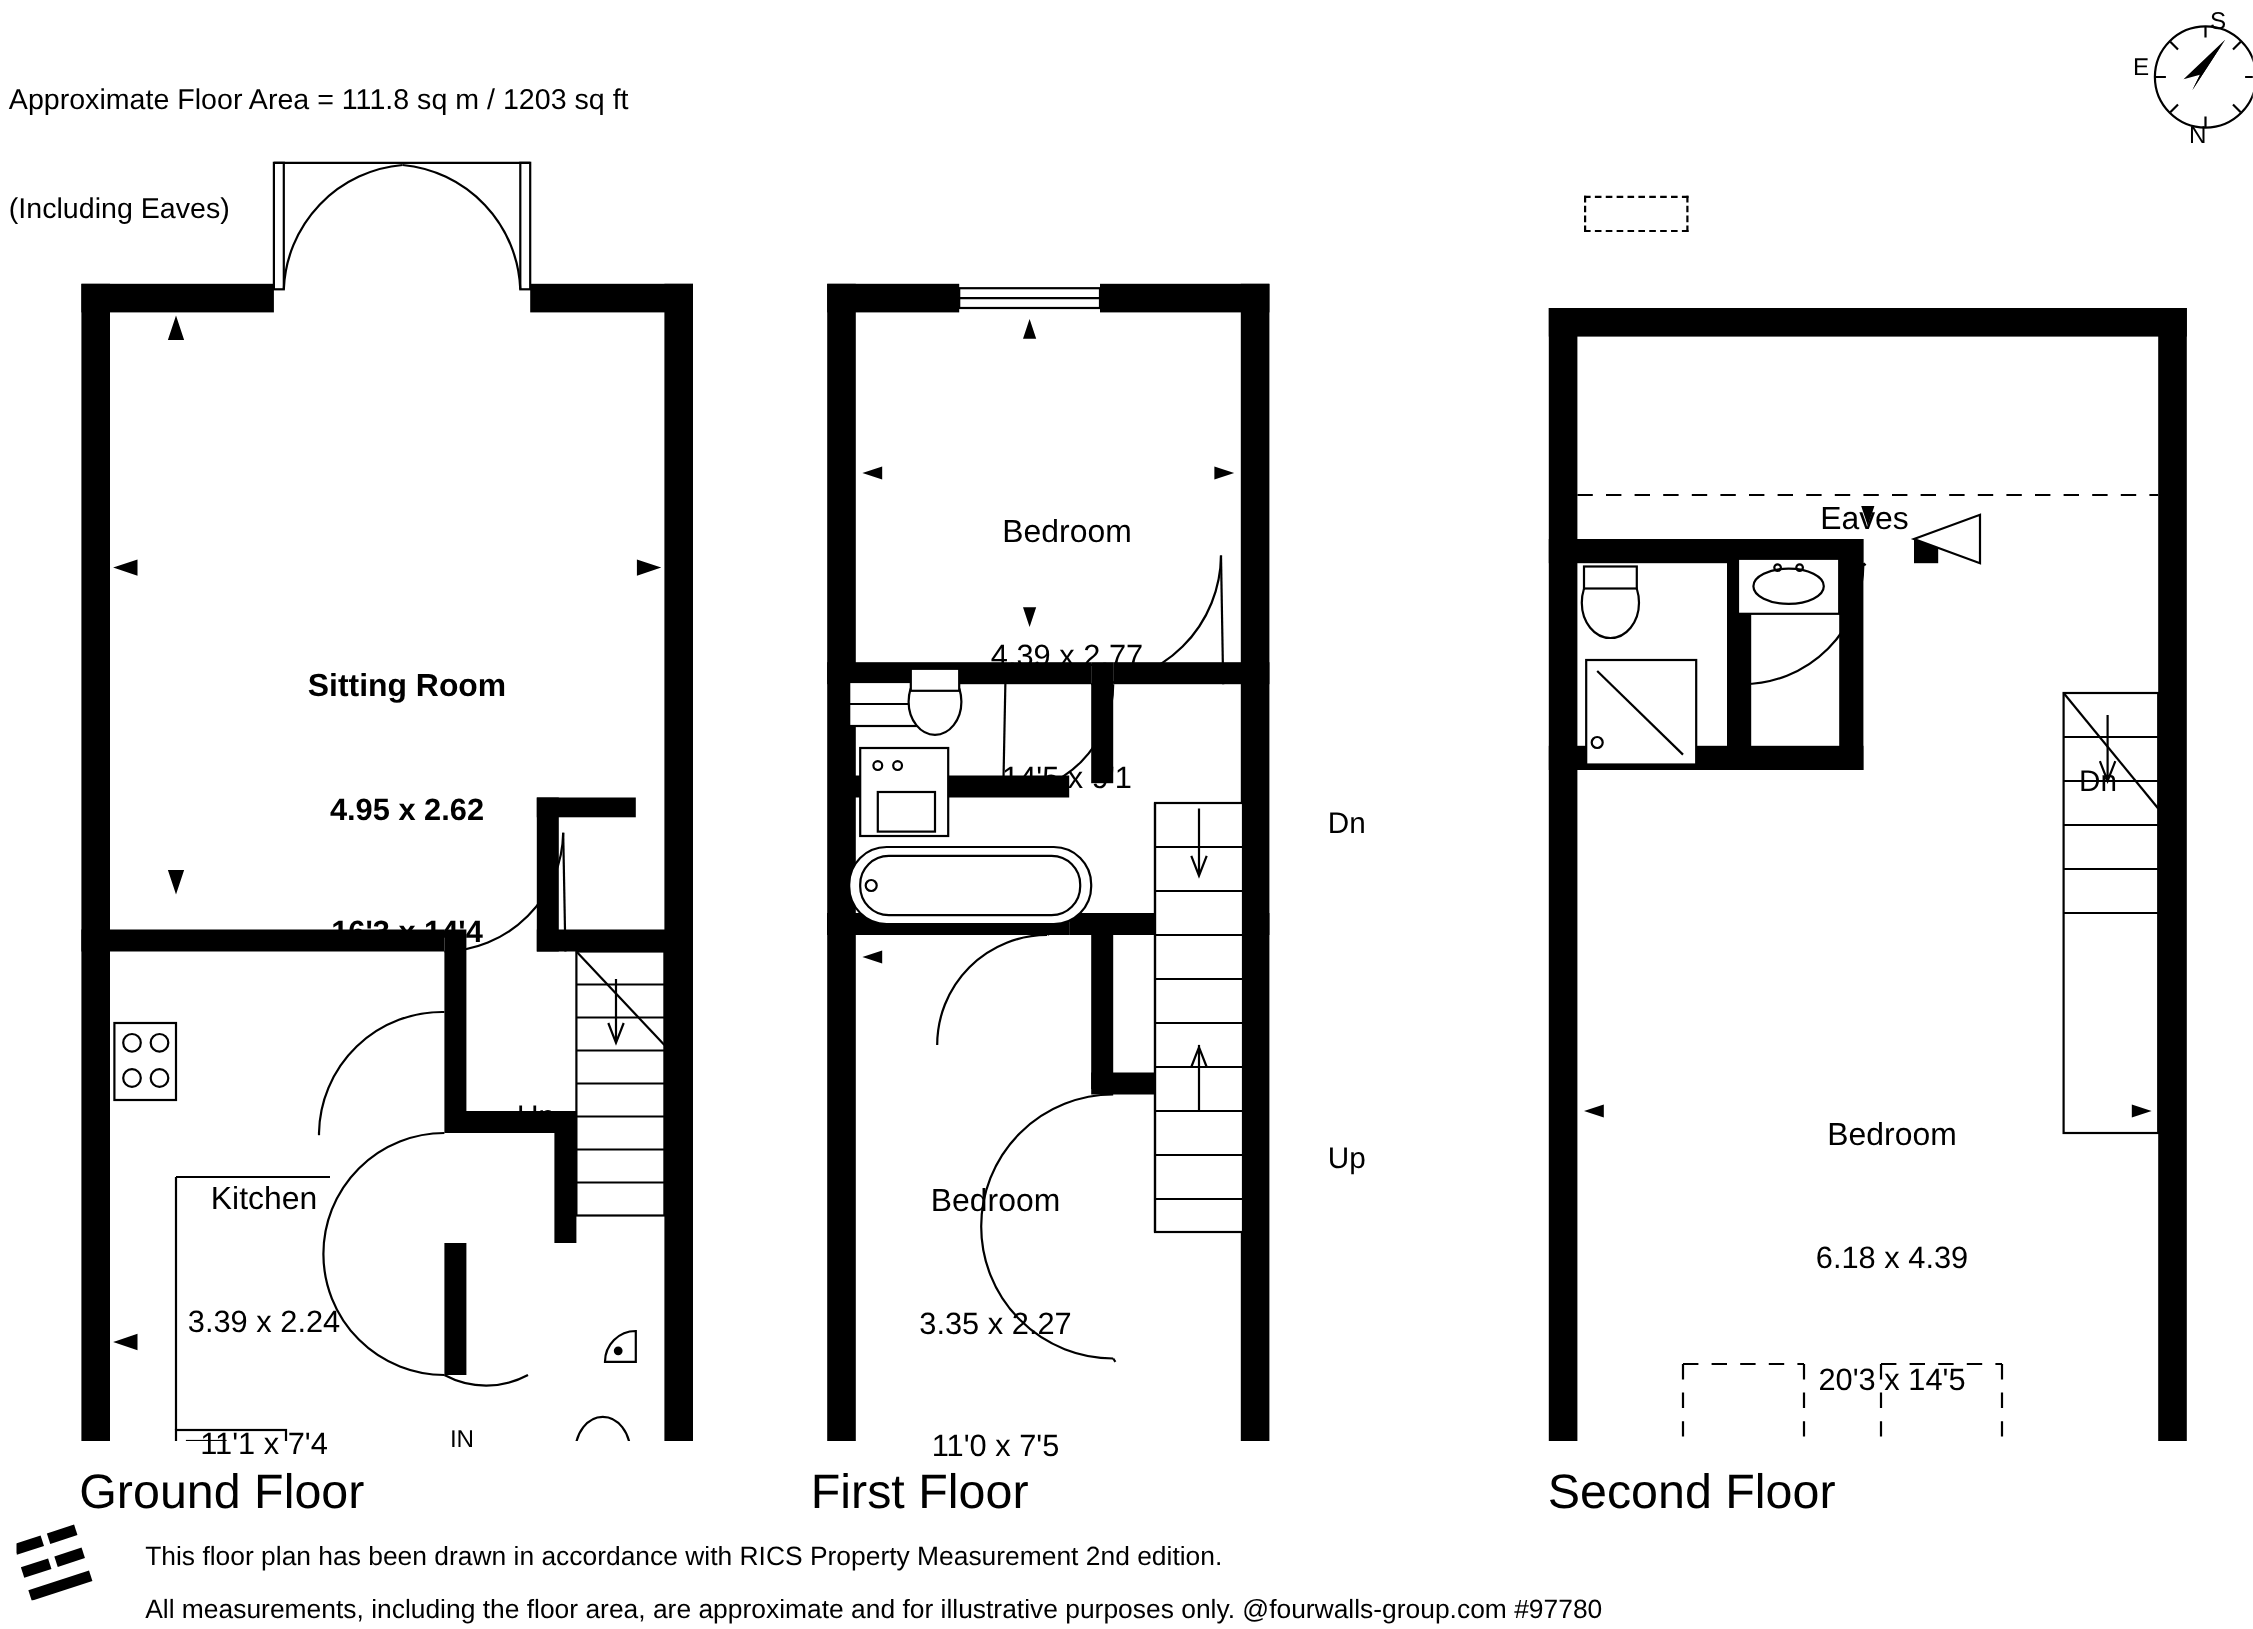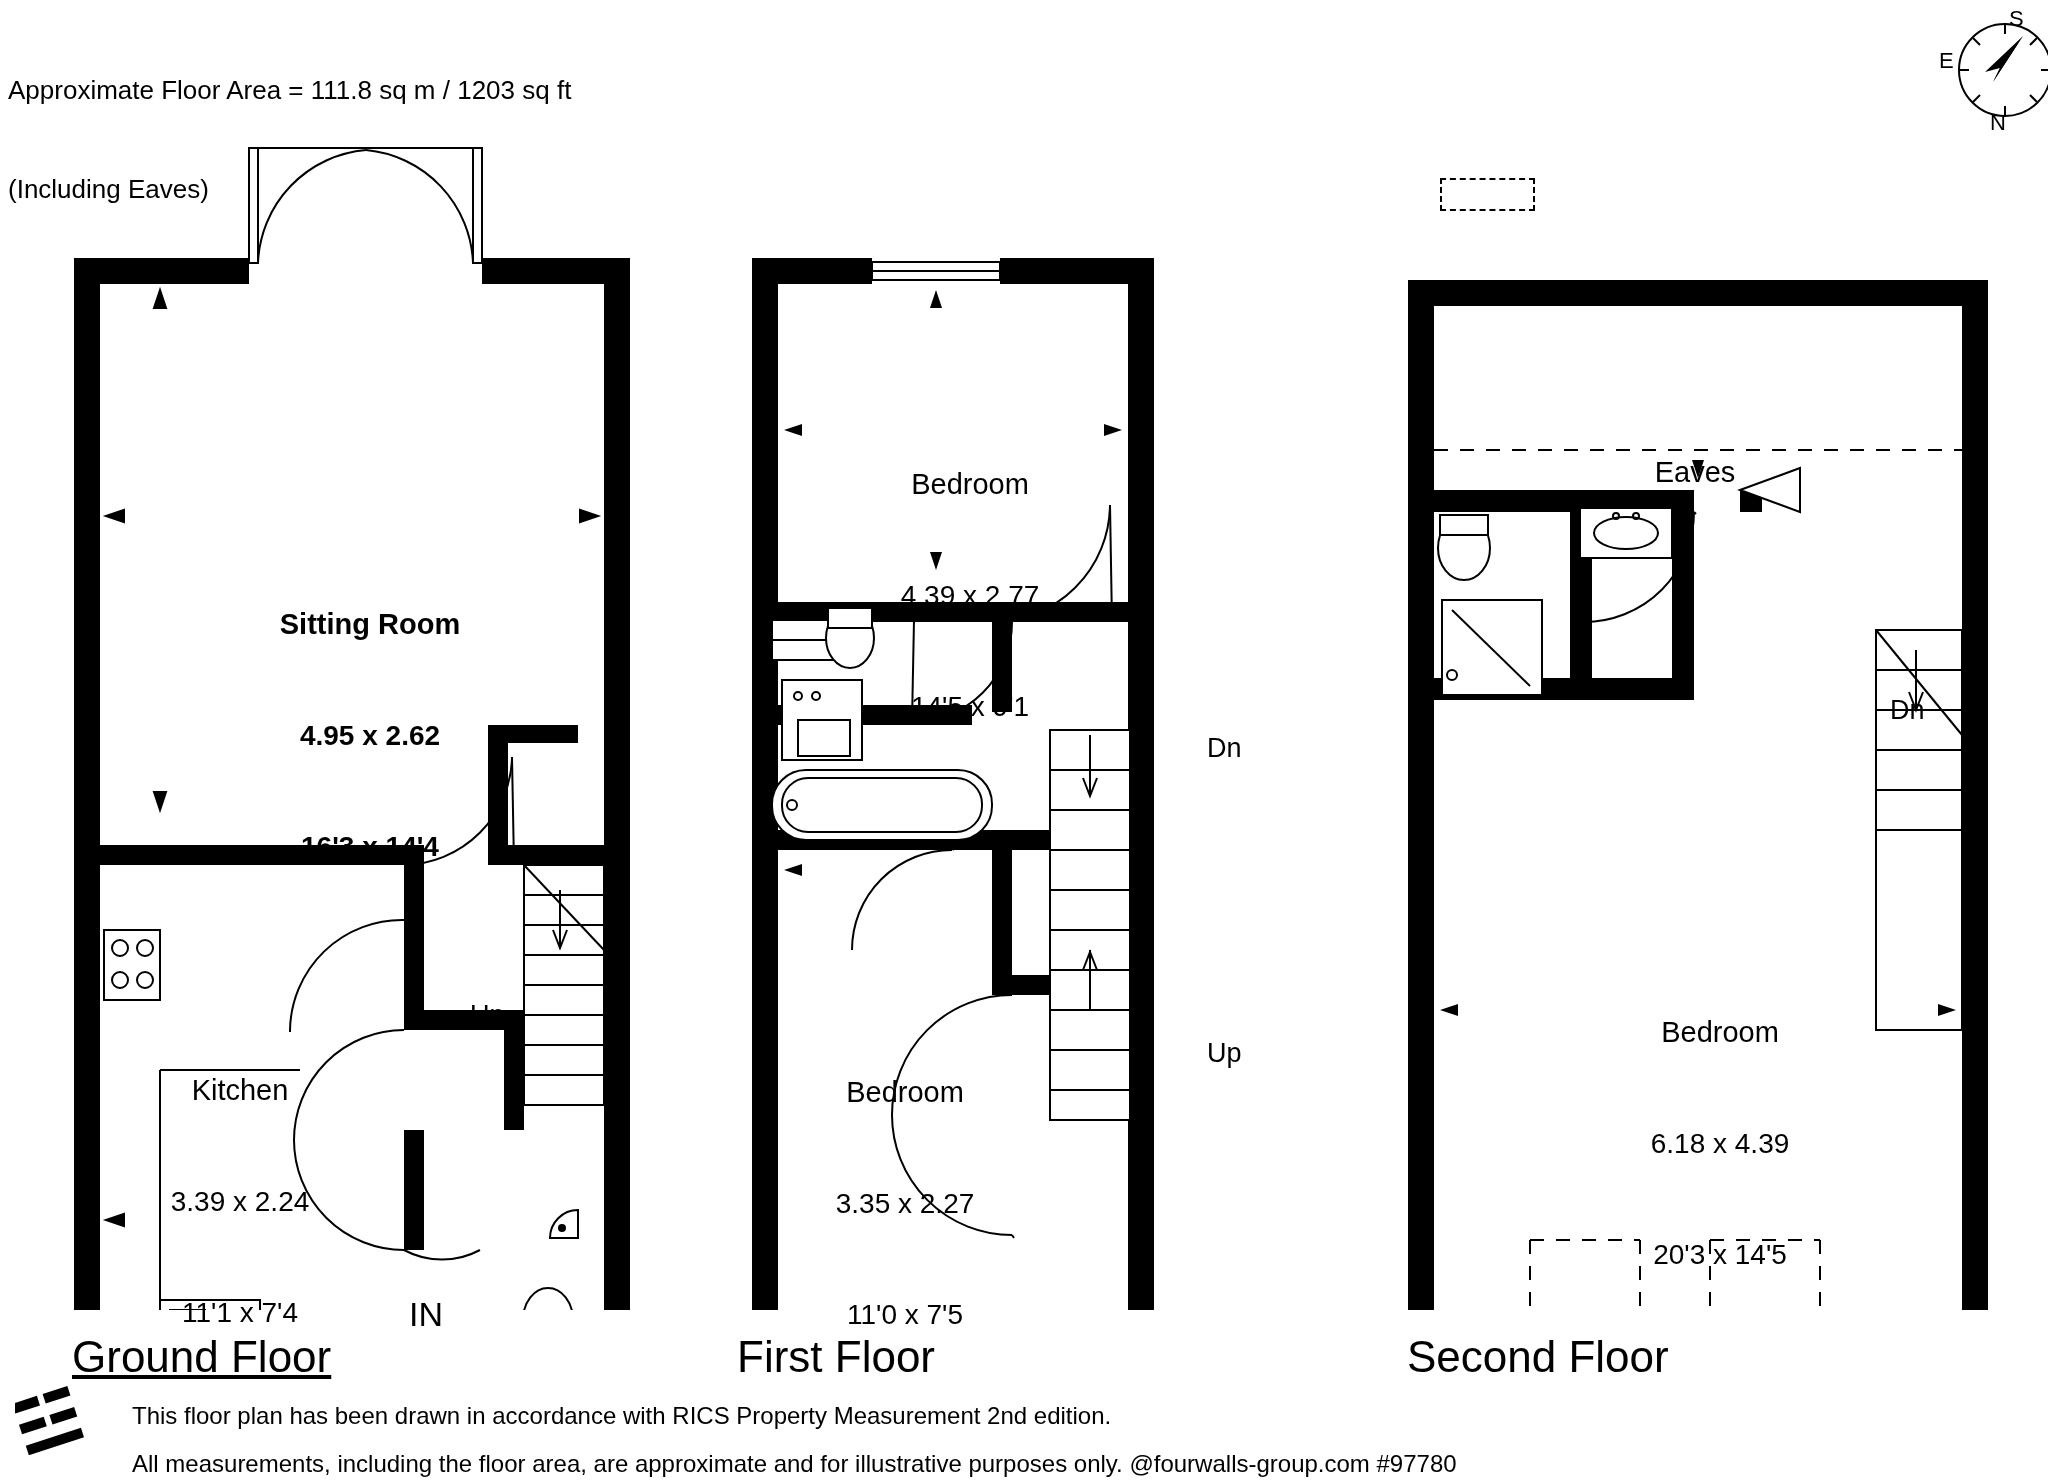--- a/index.html
+++ b/index.html
@@ -211,22 +211,22 @@
     <div class="nm">Sitting Room</div>
     <div>4.95 x 2.62</div>
     <div>16'3 x 14'4</div>
   </div>
   <div class="txt room-label" style="left:90px; top:998px; width:300px;">
     <div class="nm">Kitchen</div>
     <div>3.39 x 2.24</div>
     <div>11'1 x 7'4</div>
   </div>
   <div class="txt small-label" style="left:470px; top:1000px;">Up</div>
-  <div class="txt small-label" style="left:409px; top:1295px; font-size:34px;">IN</div>
-  <div class="txt floor-title" style="left:72px; top:1332px;text-decoration:underline;">Ground Floor</div>
+  <div class="txt small-label" style="left:409px; top:1295px; font-size:22px;">IN</div>
+  <div class="txt floor-title" style="left:72px; top:1332px;">Ground Floor</div>
 
   <svg style="position:absolute; left:720px; top:130px;" width="620" height="1180" viewBox="0 0 620 1180">
     <g>
       <g fill="#000" stroke="none">
 
         <rect x="32" y="128" width="120" height="26"></rect>
         <rect x="280" y="128" width="154" height="26"></rect>
 
         <rect x="32" y="128" width="26" height="1142"></rect>
         <rect x="408" y="128" width="26" height="1142"></rect>

